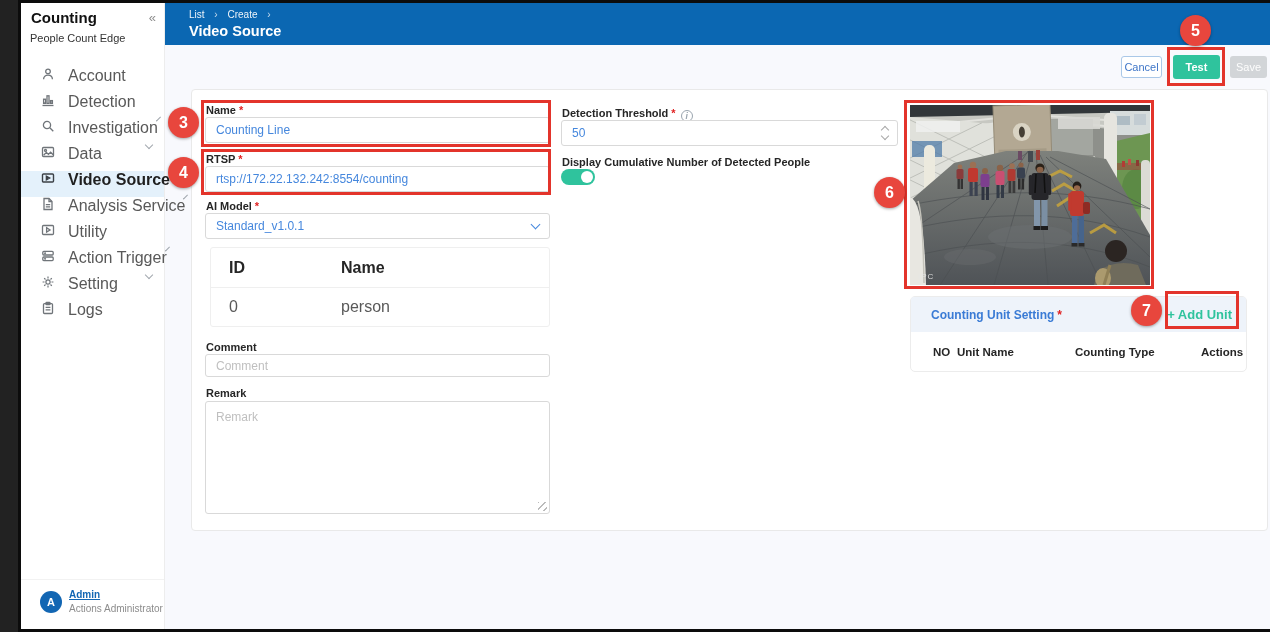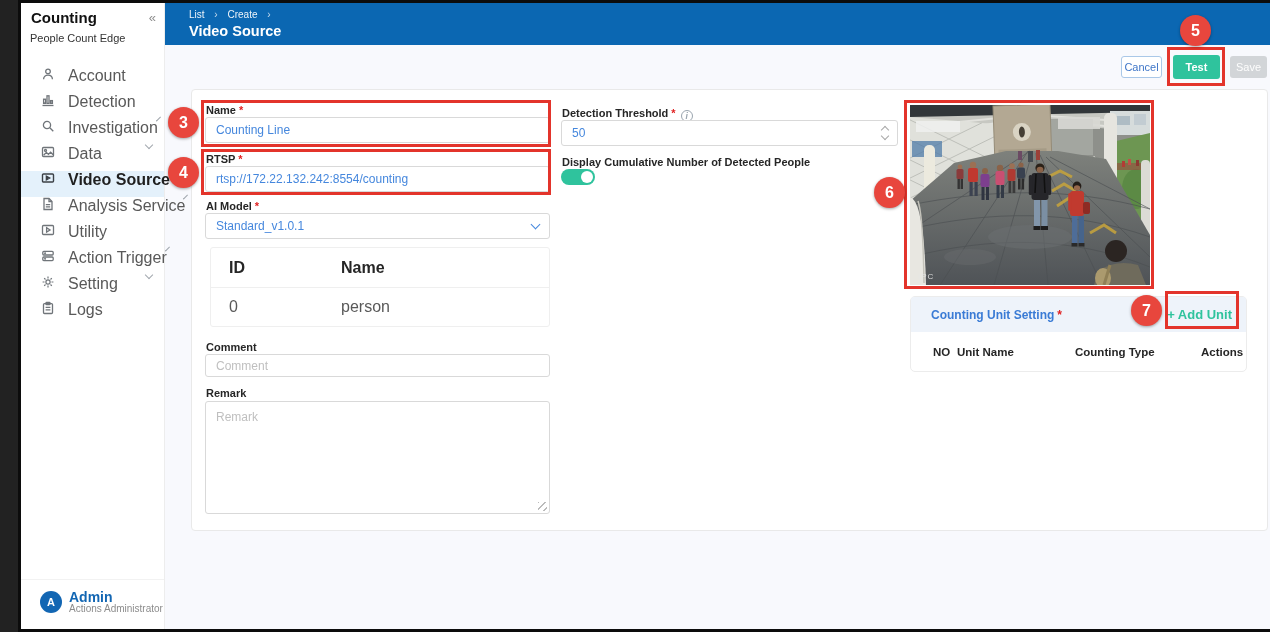--- a/index.html
+++ b/index.html
@@ -19,21 +19,21 @@
   .side-item .ic { width:14px; height:14px; margin-right:13px; color:#70757a; flex:0 0 14px; }
   .side-item .lbl { white-space:nowrap; }
   .side-item.active { background:#e4f1fb; color:#1f1f1f; font-weight:bold; }
   .side-item.active .ic { color:#3b4046; }
   .chev { margin-left:auto; width:6px; height:6px; border-right:1.4px solid #a2a8ae;
           border-bottom:1.4px solid #a2a8ae; transform:rotate(45deg); margin-top:-3px; }
   .side-user { position:absolute; left:0; right:0; bottom:6px; height:44px; border-top:1px solid #f2f2f2; }
   .avatar { position:absolute; left:19px; top:11px; width:22px; height:22px; border-radius:50%;
             background:#1266b3; color:#fff; font-size:11px; font-weight:bold;
             display:flex; align-items:center; justify-content:center; }
-  .user-name { position:absolute; left:48px; top:9px; font-size:14px; font-weight:bold; color:#1266b3; }
+  .user-name { position:absolute; left:48px; top:9px; font-size:10px; font-weight:bold; color:#1266b3;text-decoration:underline; }
   .user-role { position:absolute; left:48px; top:23px; font-size:10px; color:#8c8c8c; }
 
   
   .topbar { position:absolute; left:144px; right:0; top:0; height:42px; background:#0b67b2; z-index:4; }
   .crumbs { position:absolute; left:24px; top:6px; font-size:10px; color:rgba(255,255,255,.92); }
   .crumbs .sep { margin:0 7px; color:rgba(255,255,255,.75); }
   .page-title { position:absolute; left:24px; top:20px; font-size:14.5px; font-weight:bold; color:#fff; }
 
   
   .btn { position:absolute; border-radius:3px; font-size:11px; text-align:center; cursor:pointer; z-index:6; }

